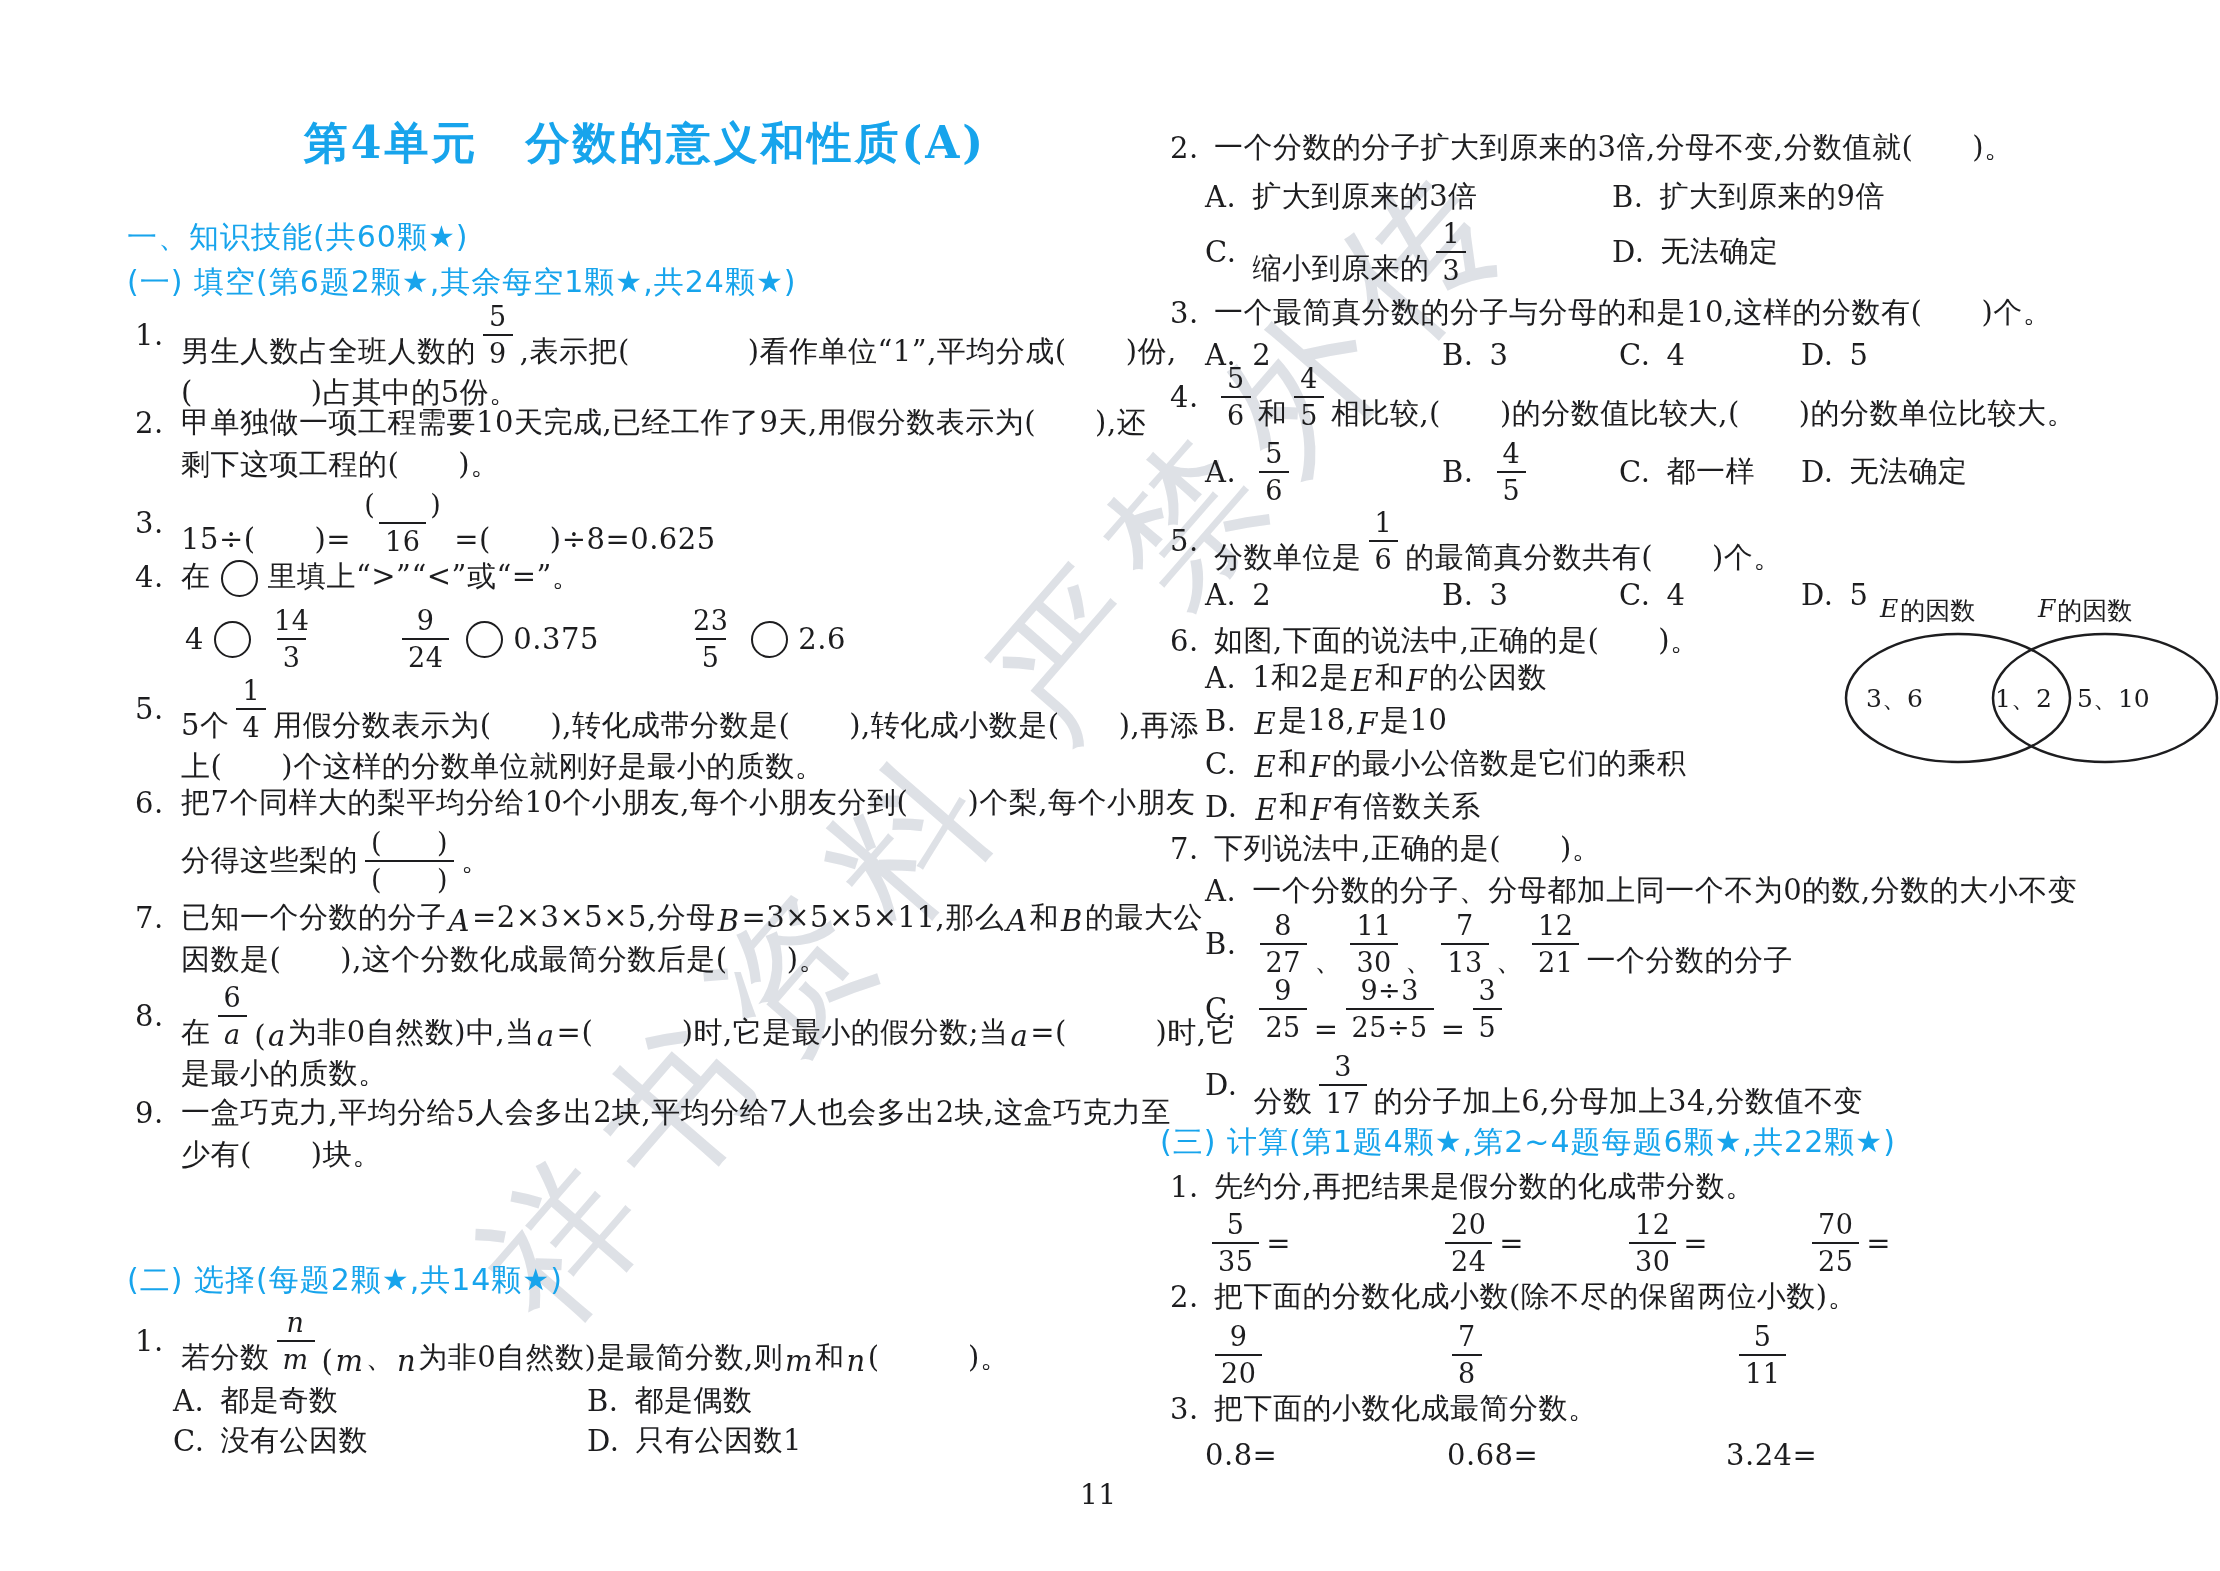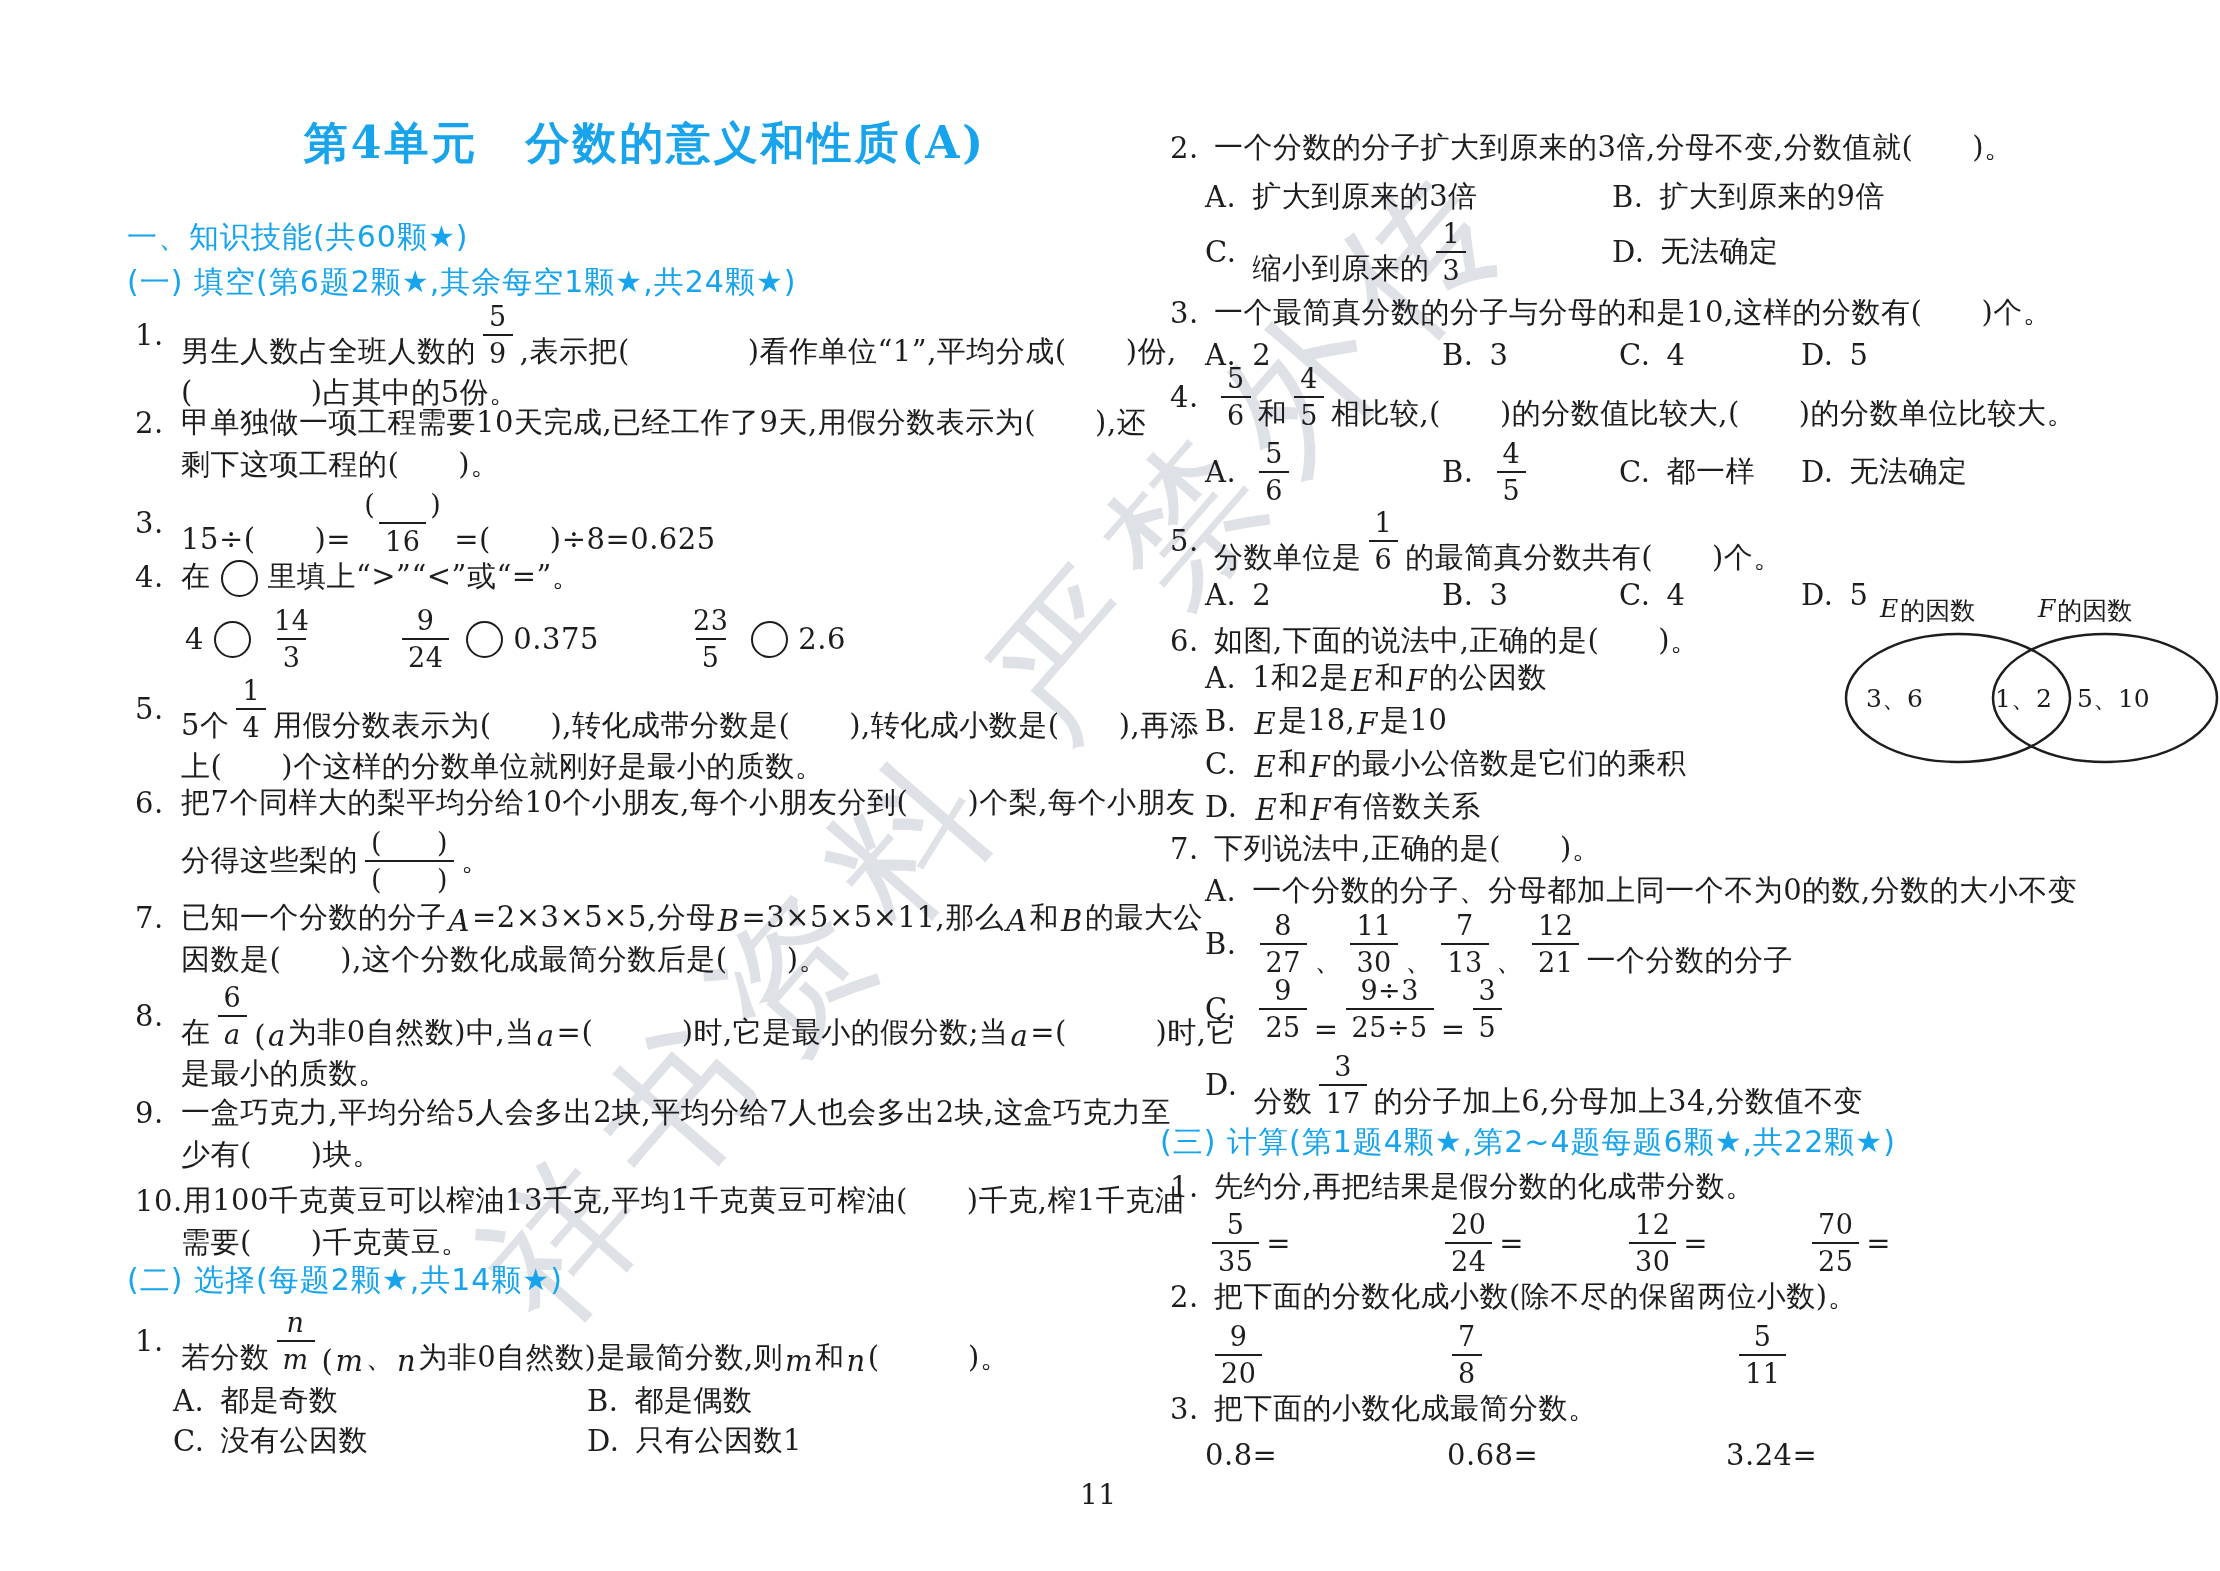--- a/index.html
+++ b/index.html
@@ -226,31 +226,20 @@
       <span class="qnum">9.</span>
       <span class="segs">
           <span>一盒巧克力,平均分给5人会多出2块,平均分给7人也会多出2块,这盒巧克力至</span>
         </span>
     </div>
     <div class="line cont">
         <span>少有(　　)块。</span>
       </div>
   </div>
 
-  <div class="q" style="top:1176px">
-    <div class="line">
-      <span class="qnum">10.</span>
-      <span class="segs">
-          <span>用100千克黄豆可以榨油13千克,平均1千克黄豆可榨油(　　)千克,榨1千克油</span>
-        </span>
-    </div>
-    <div class="line cont">
-        <span>需要(　　)千克黄豆。</span>
-      </div>
-  </div>
 
   <div class="h" style="top:1256px">(二) 选择(每题2颗★,共14颗★)</div>
 
   <div class="q" style="top:1300px">
     <div class="line">
       <span class="qnum">1.</span>
       <span class="segs">
           <span>若分数</span>
           <span class="frac">
             <span class="fn mvar">n</span>

